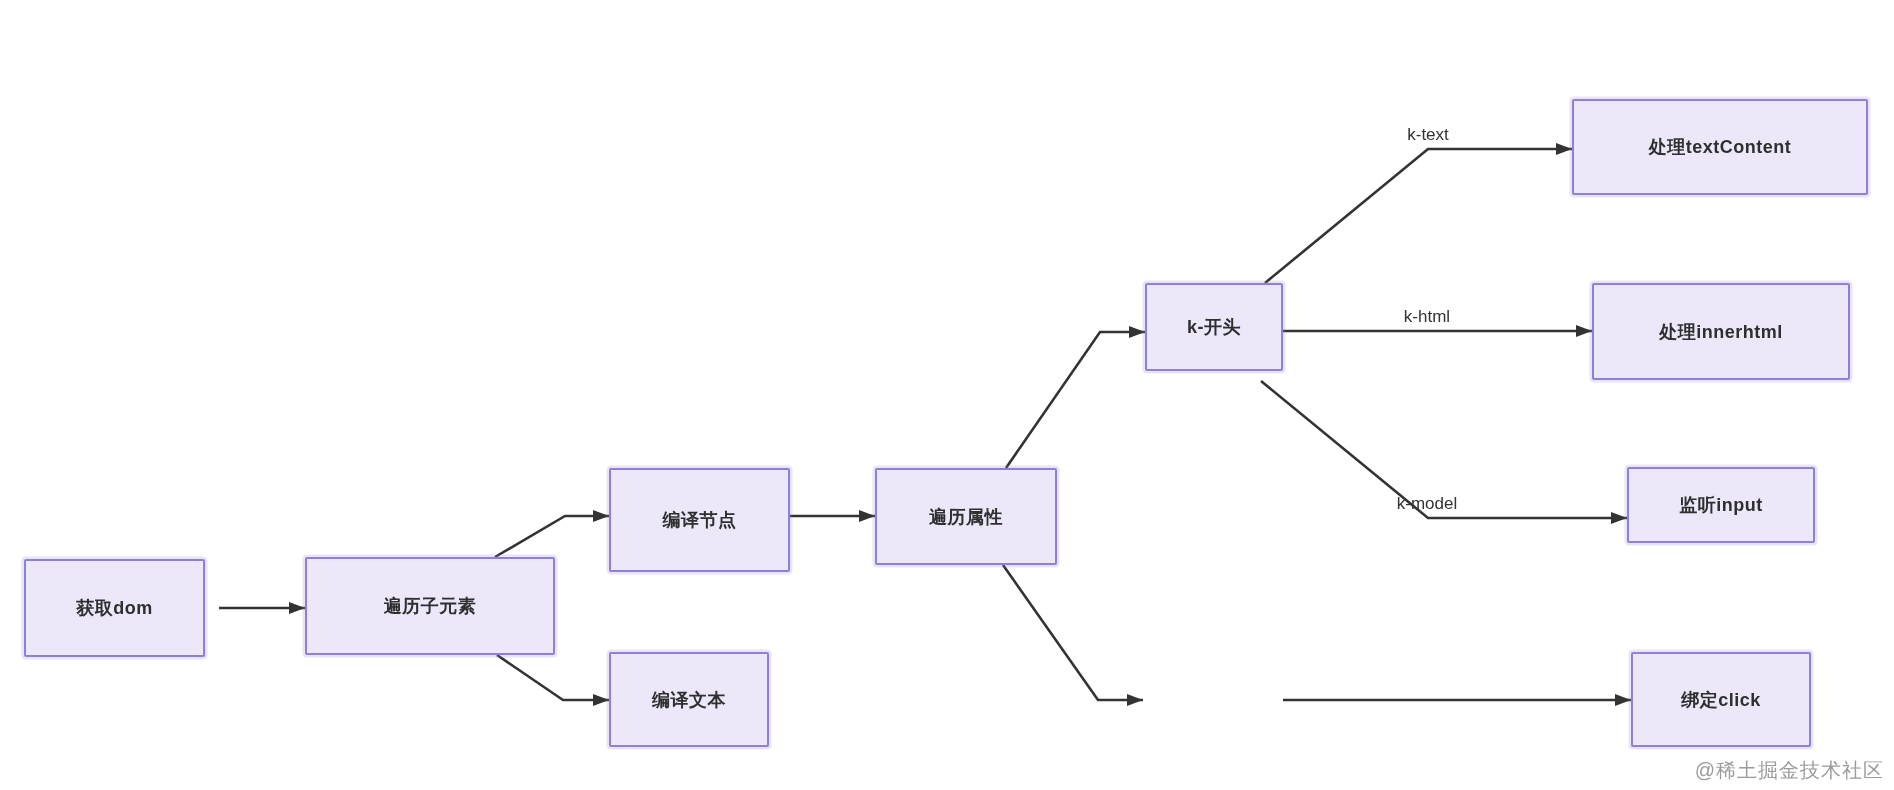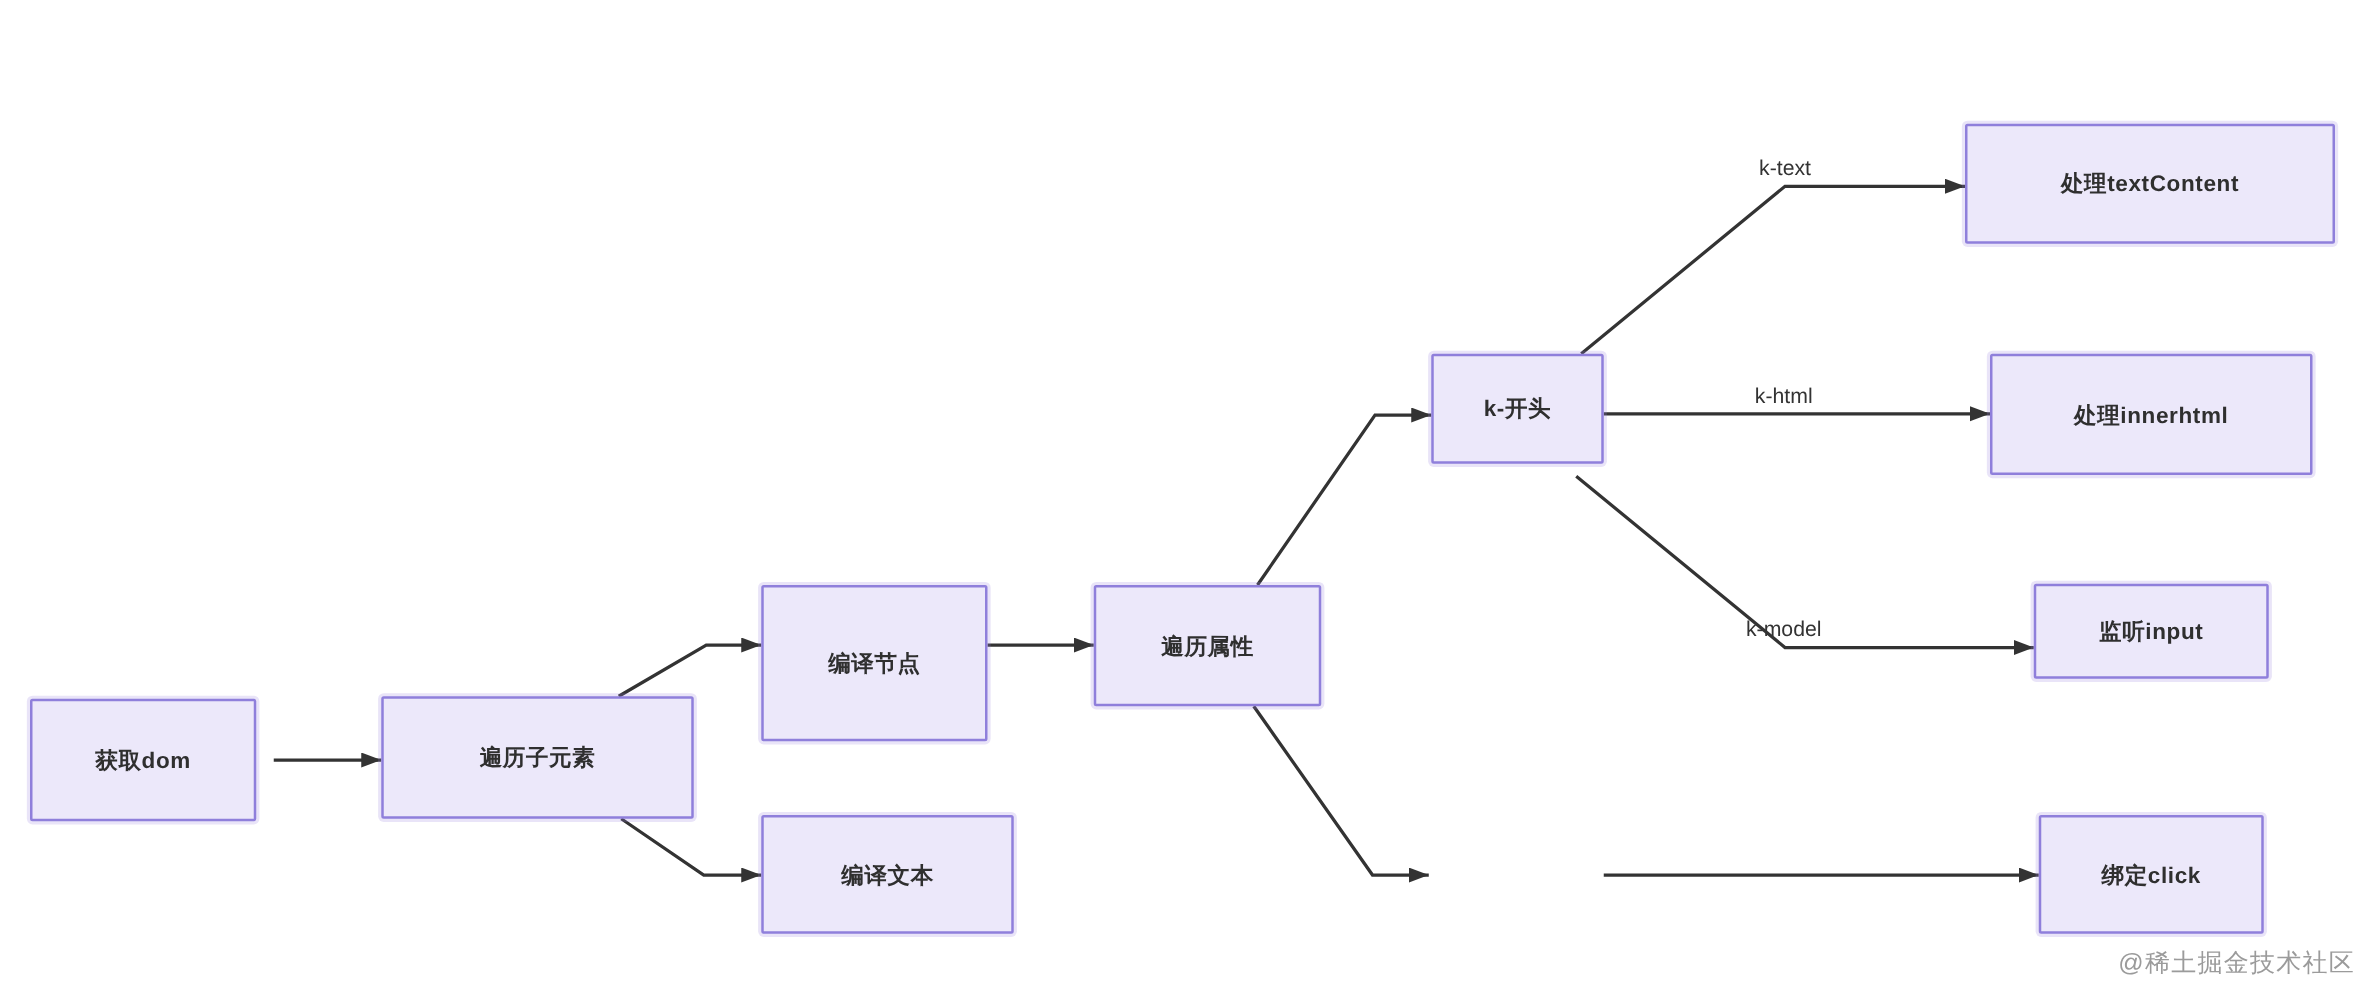--- a/index.html
+++ b/index.html
@@ -92,25 +92,25 @@
   </svg>
 
   <div class="node" style="left:24px; top:559px; width:181px; height:98px">
     <span class="node-label">获取dom</span>
   </div>
 
   <div class="node" style="left:305px; top:557px; width:250px; height:98px">
     <span class="node-label">遍历子元素</span>
   </div>
 
-  <div class="node" style="left:609px; top:468px; width:181px; height:125px">
+  <div class="node" style="left:609px; top:468px; width:181px; height:104px">
     <span class="node-label">编译节点</span>
   </div>
 
-  <div class="node" style="left:609px; top:652px; width:202px; height:95px">
+  <div class="node" style="left:609px; top:652px; width:160px; height:95px">
     <span class="node-label">编译文本</span>
   </div>
 
   <div class="node" style="left:875px; top:468px; width:182px; height:97px">
     <span class="node-label">遍历属性</span>
   </div>
 
   <div class="node" style="left:1145px; top:283px; width:138px; height:88px">
     <span class="node-label">k-开头</span>
   </div>

